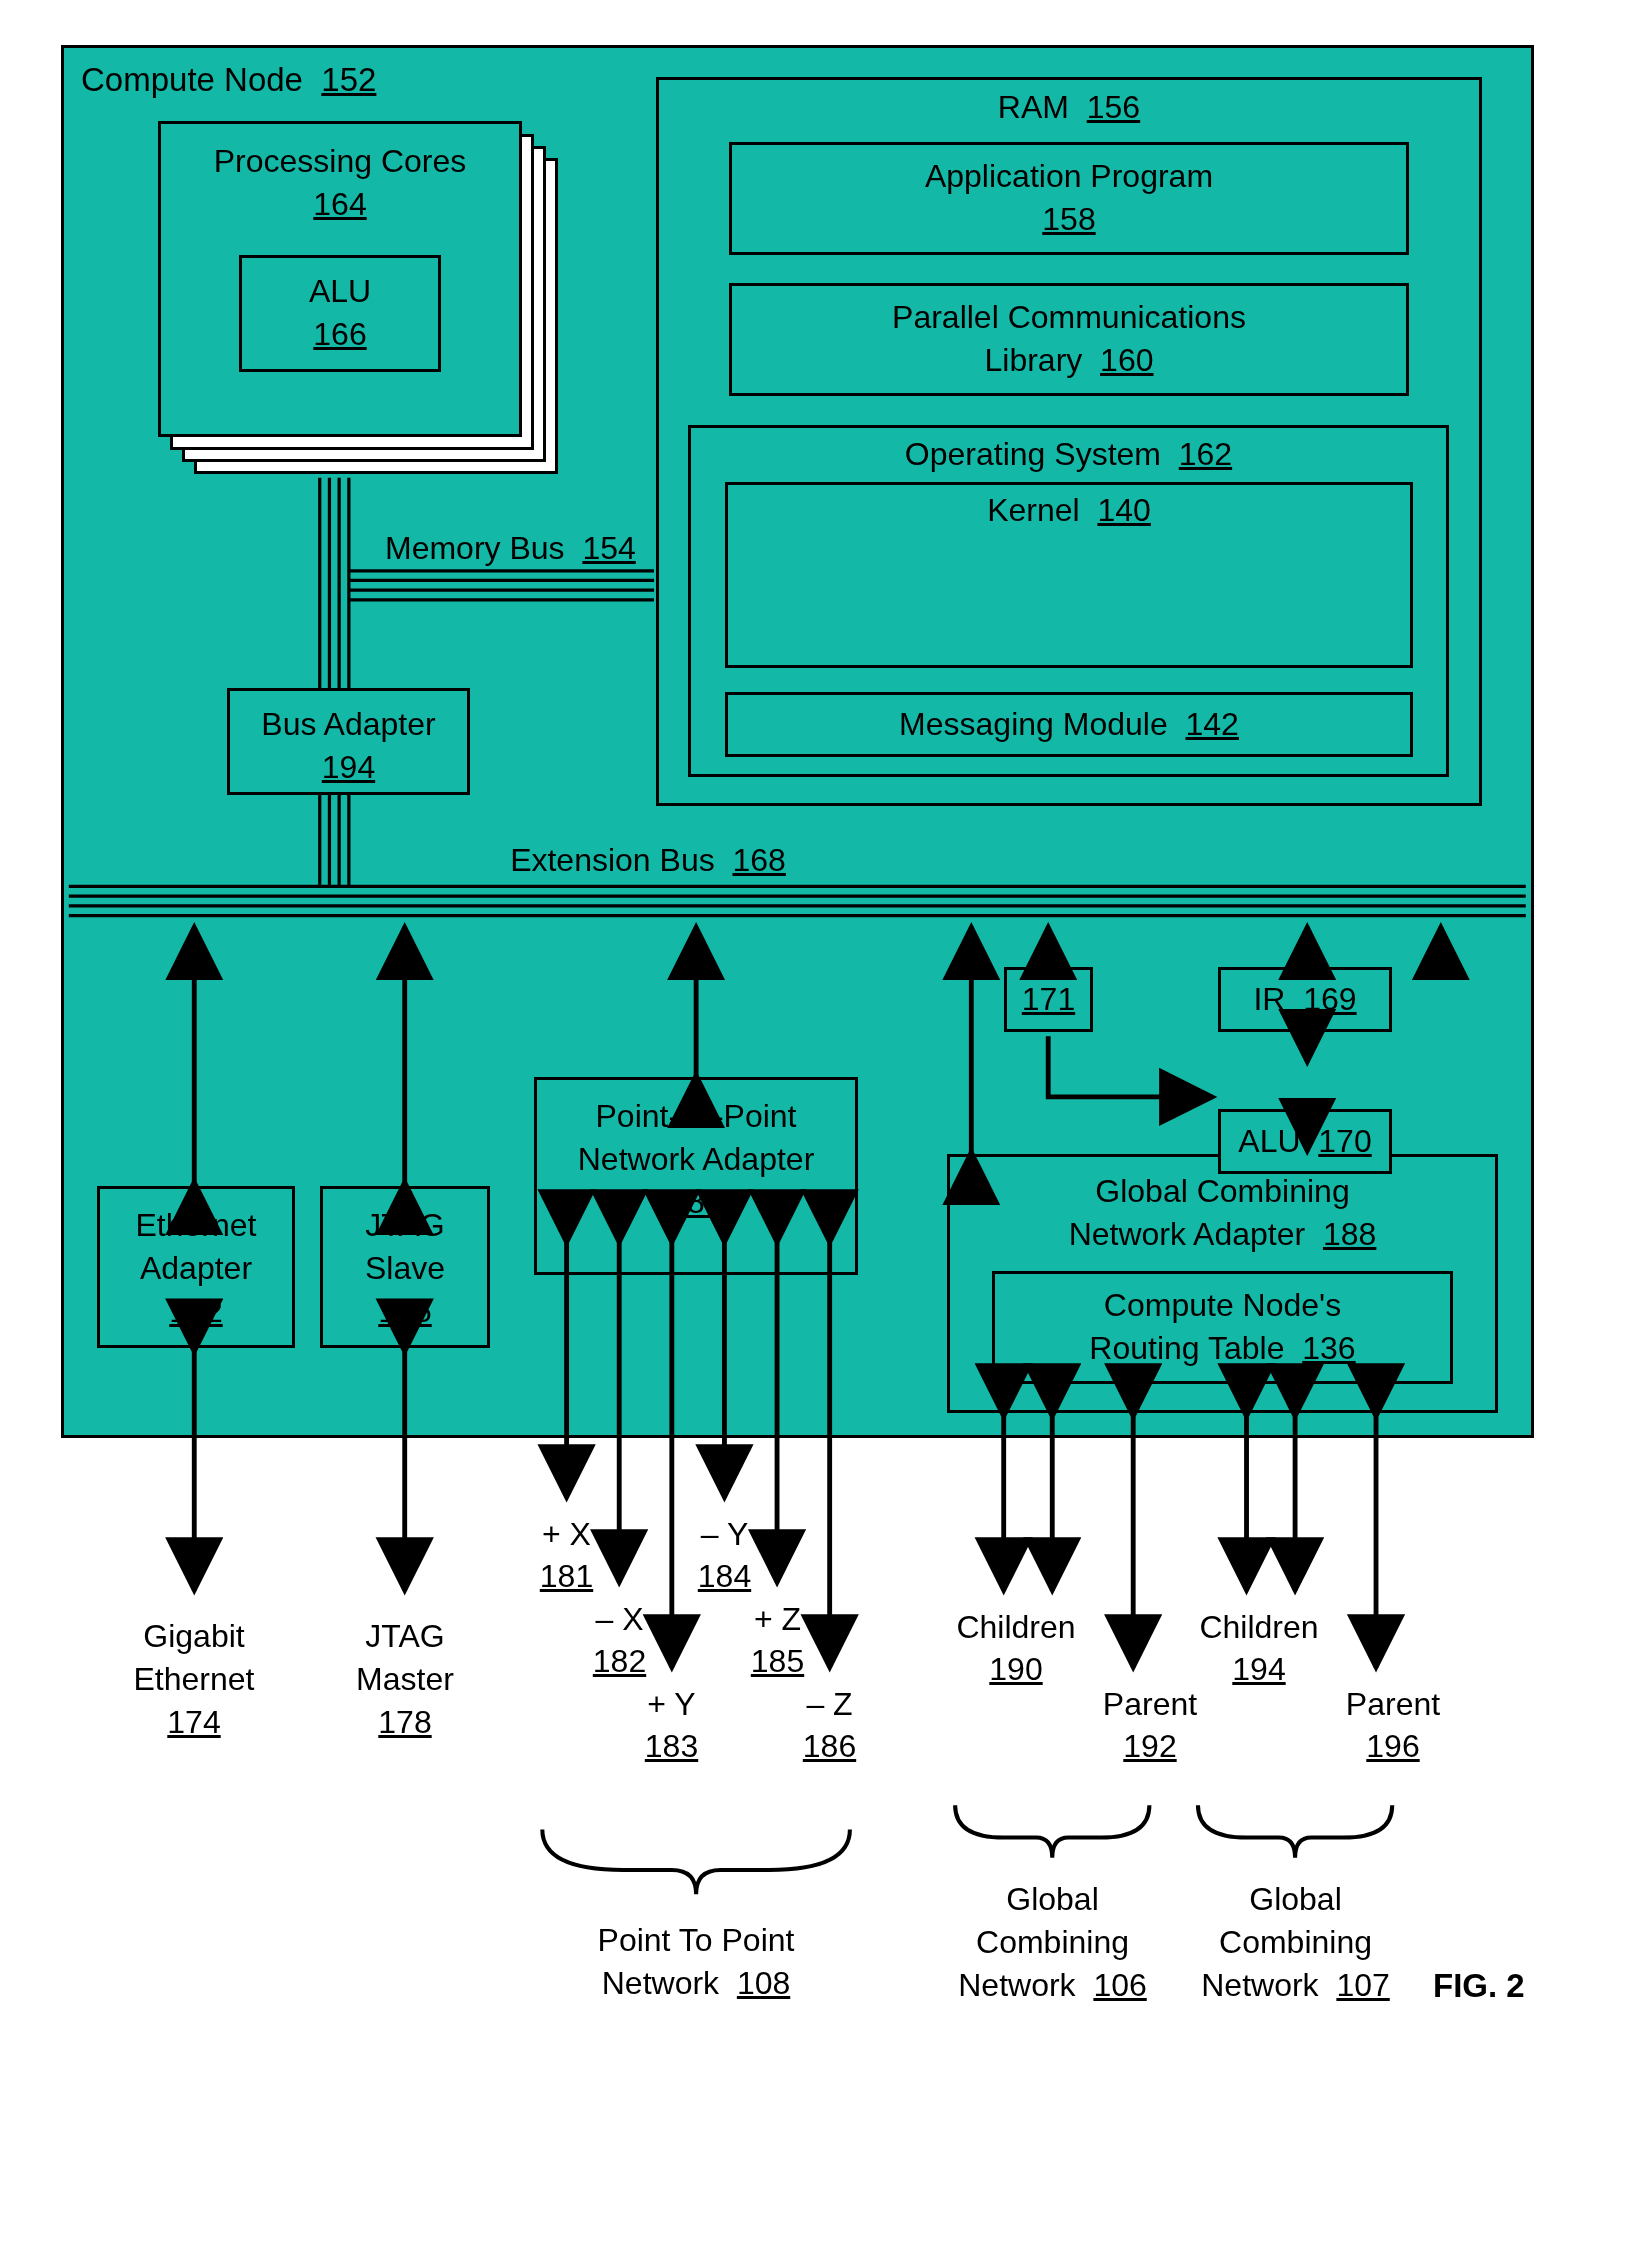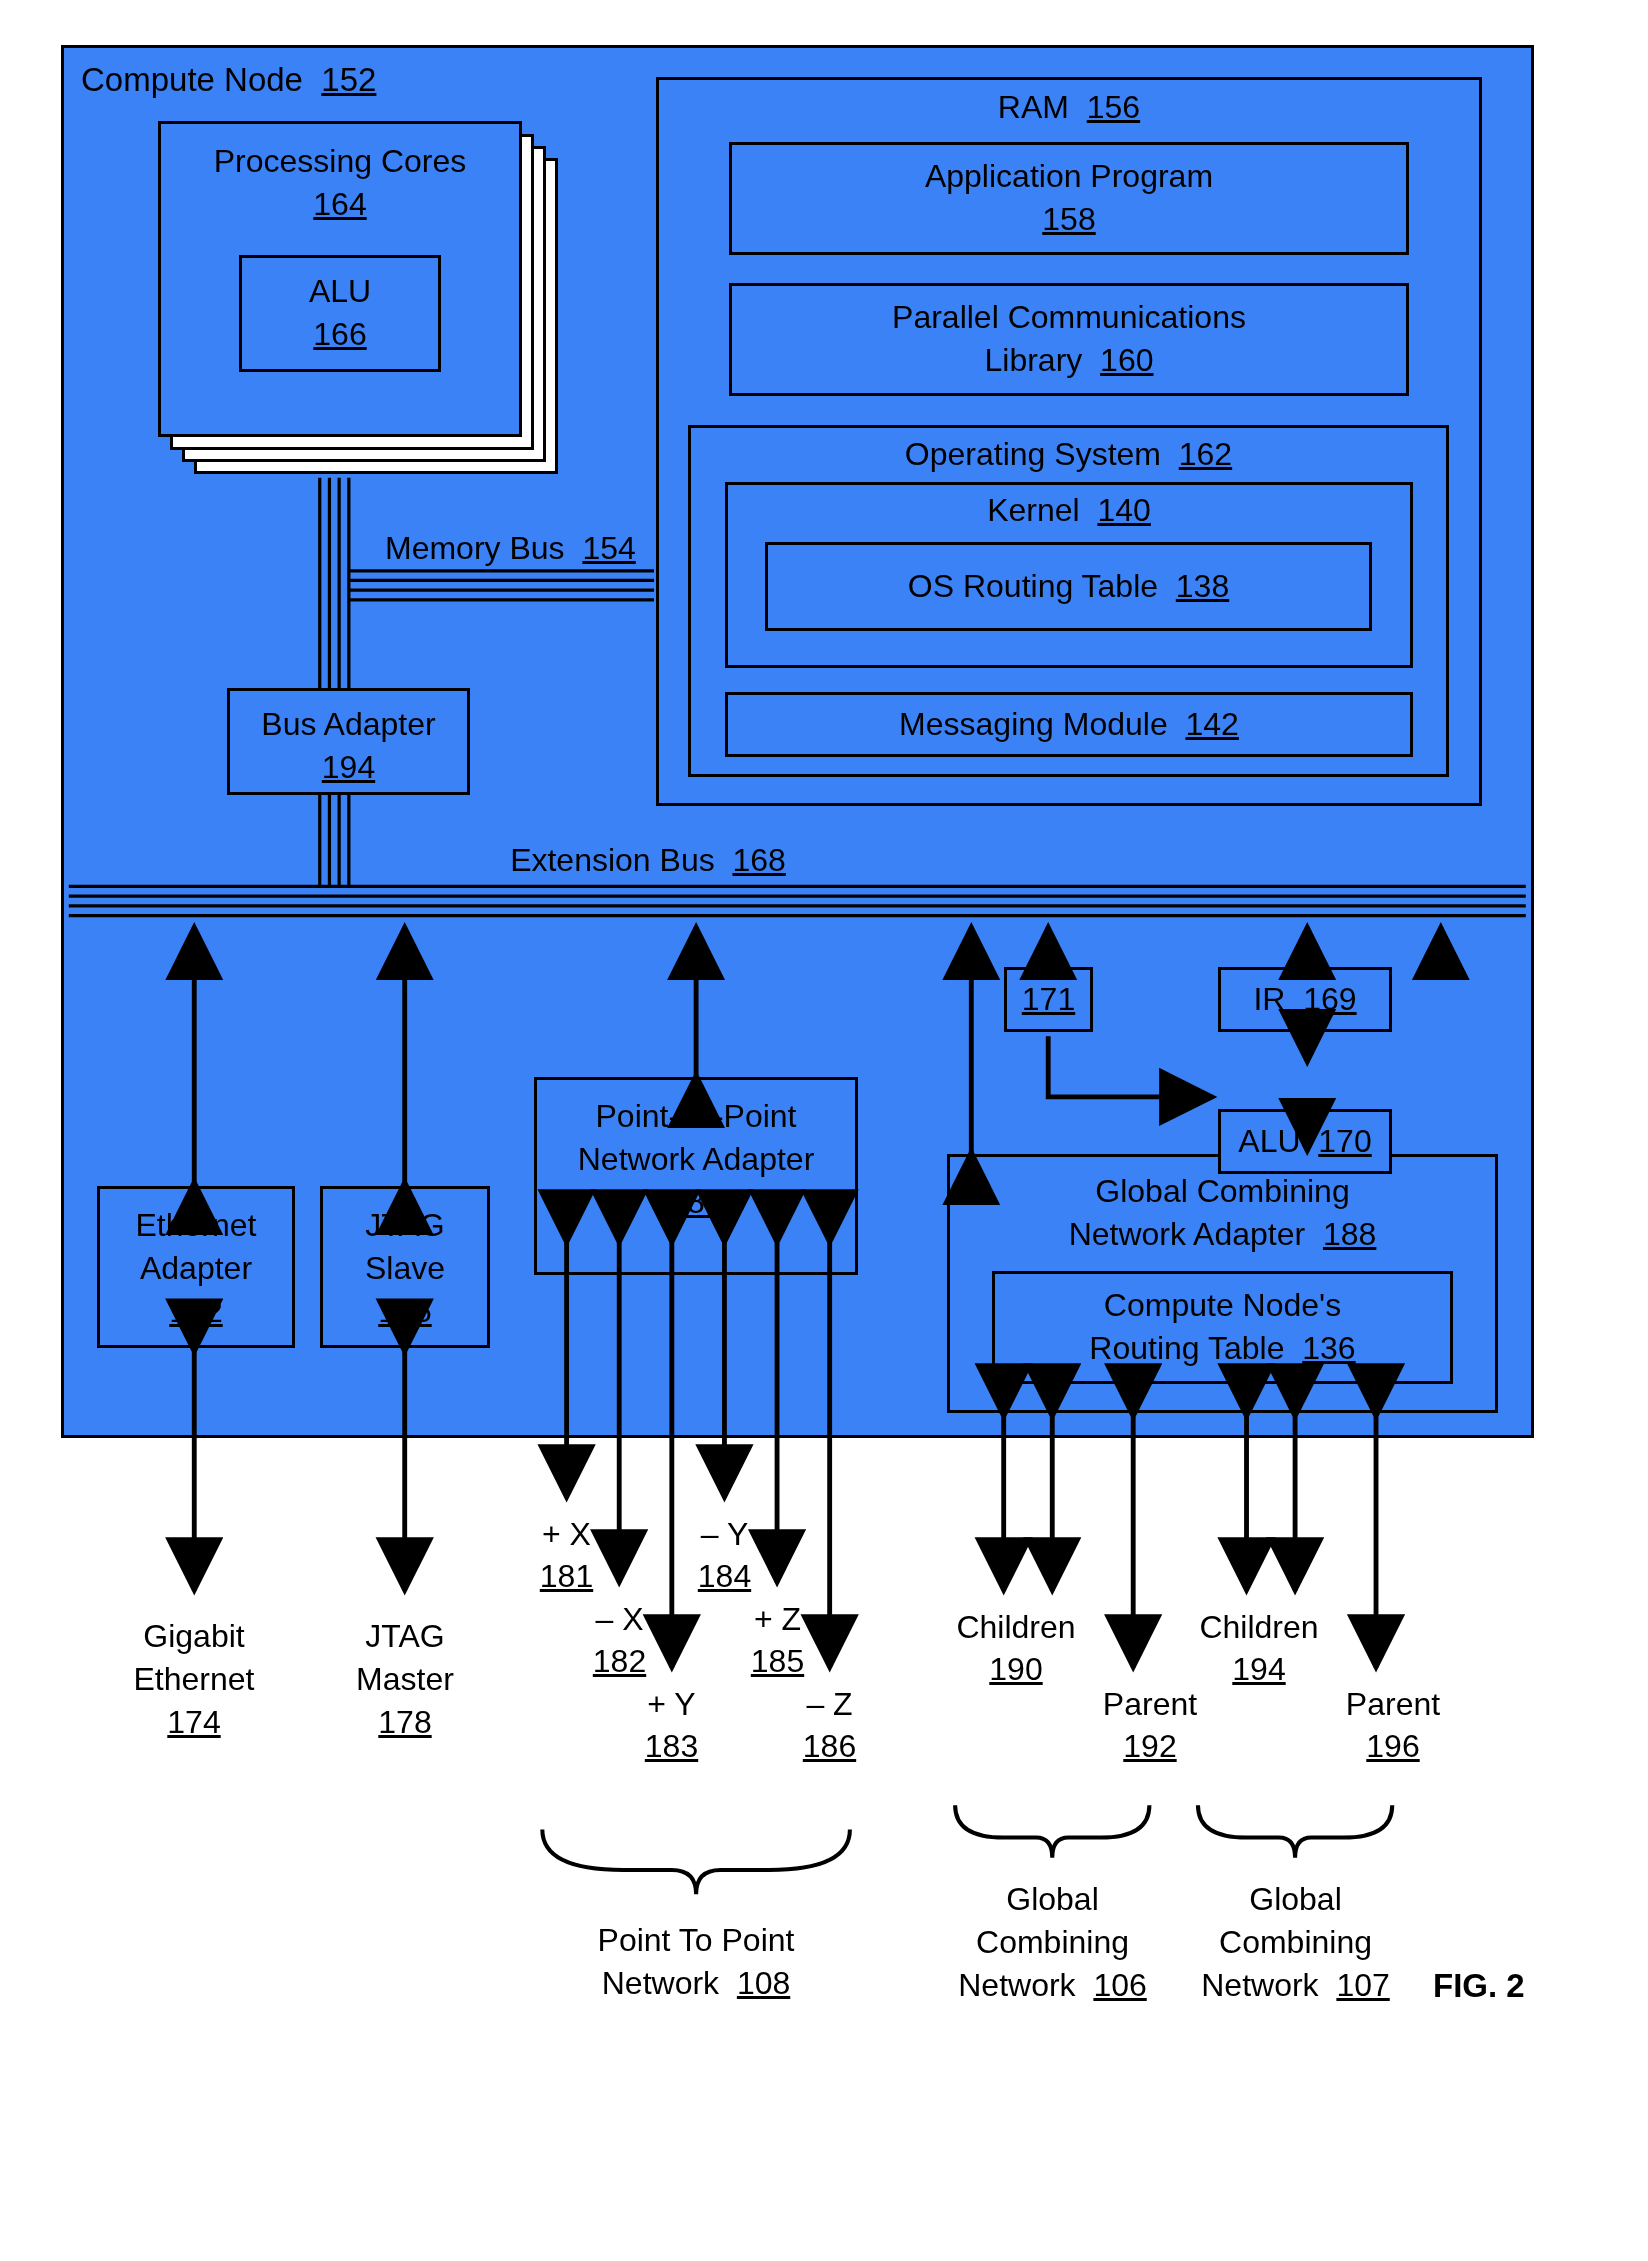--- a/index.html
+++ b/index.html
@@ -11,21 +11,21 @@
   .page {
     position: relative;
     width: 1648px;
     height: 2261px;
   }
   .ref { text-decoration: underline; }
   .box {
     position: absolute;
     border: 3.2px solid #000;
     text-align: center;
-    background: #3b82f6;
+    background: #14b8a6;
   }
   .label {
     position: absolute;
     text-align: center;
   }
   .stack-shadow {
     position: absolute;
     border: 3.2px solid #000;
     background: #fff;
   }
@@ -87,25 +87,20 @@
   <div class="box" style="left:688px; top:425px; width:761px; height:352px;"></div>
   <div class="label" style="left:688px; top:436px; width:761px; font-size:32px;">
     <span>Operating System</span>&nbsp;&nbsp;<span class="ref">162</span>
   </div>
 
   <div class="box" style="left:725px; top:482px; width:688px; height:186px;"></div>
   <div class="label" style="left:725px; top:492px; width:688px; font-size:32px;">
     <span>Kernel</span>&nbsp;&nbsp;<span class="ref">140</span>
   </div>
 
-  <div class="box" style="left:765px; top:542px; width:607px; height:89px;">
-    <div style="padding-top:23px; font-size:32px;">
-      <span>OS Routing Table</span>&nbsp;&nbsp;<span class="ref">138</span>
-    </div>
-  </div>
 
   <div class="box" style="left:725px; top:692px; width:688px; height:65px;">
     <div style="padding-top:11.3px; font-size:32px;">
       <span>Messaging Module</span>&nbsp;&nbsp;<span class="ref">142</span>
     </div>
   </div>
 
   <div class="label" style="left:385px; top:530px; width:267px; font-size:32px; text-align:left;">
     <span>Memory Bus</span>&nbsp;&nbsp;<span class="ref">154</span>
   </div>

